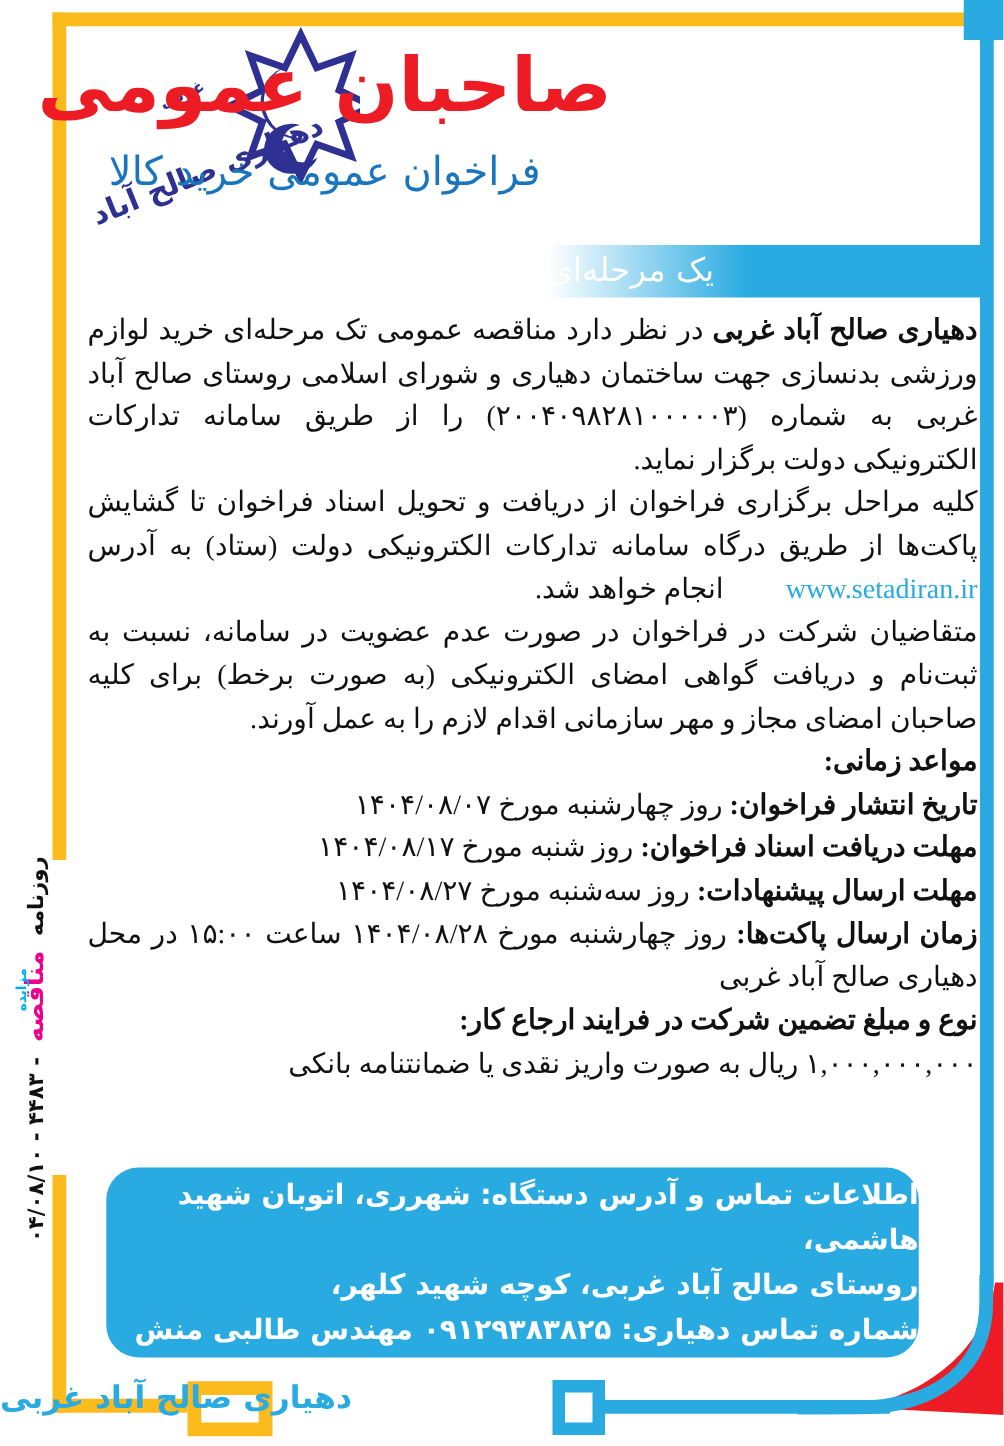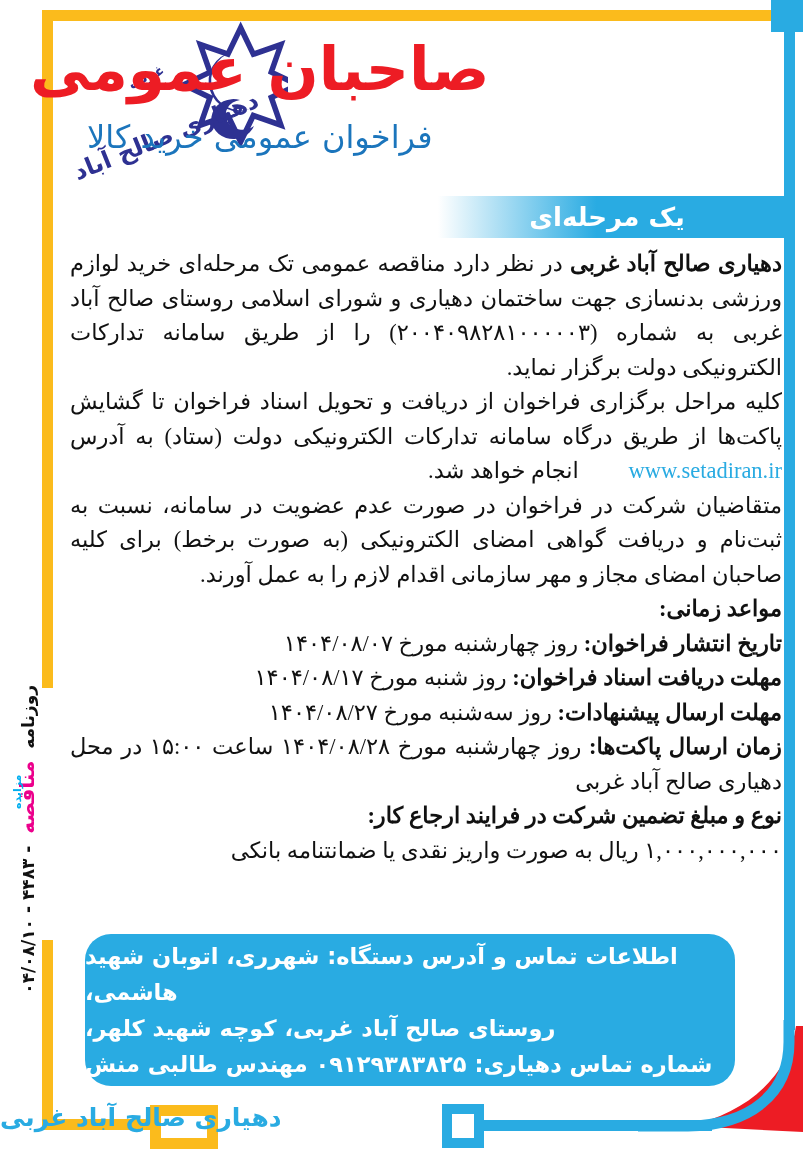--- a/index.html
+++ b/index.html
@@ -37,34 +37,34 @@
     transform:rotate(-22deg);color:#2e3192;font-size:14px;font-weight:bold;
   }
   
   .titles{position:absolute;top:26px;left:0;width:790px;display:flex;flex-direction:column;align-items:flex-end;}
   .titles-inner{display:flex;flex-direction:column;align-items:center;margin-left:30px;}
   .main-title{color:#ed1c24;font-size:60px;font-weight:bold;line-height:86px;margin:0;letter-spacing:-2px;}
   .sub-title{color:#1b75bc;font-size:32px;font-weight:normal;line-height:50px;margin:0;}
   .stage-banner{
     position:absolute;top:196px;right:13px;width:352px;height:42px;line-height:42px;
     background:linear-gradient(270deg,#29abe2 0%,#29abe2 55%,rgba(41,171,226,0) 100%);
-    color:#ffffff;font-size:26px;font-weight:bold;text-align:center;padding-right:14px;box-sizing:border-box;
+    color:#ffffff;font-size:26px;font-weight:normal;text-align:left;padding-right:14px;box-sizing:border-box;
   }
   
   .body-text{
     position:absolute;left:70px;top:247px;width:712px;
     color:#111;font-size:22.5px;line-height:34.5px;text-align:justify;
   }
   .body-text p{margin:0;font-family:Liberation Serif, serif;}
   b,.bold{font-weight:bold;}
   .link{color:#29abe2;text-decoration:none;font-weight:normal;margin-left:44px;}
   
   .contact-box{
     position:absolute;left:85px;top:934px;width:650px;height:152px;background:#29abe2;border-radius:26px;
-    color:#ffffff;font-size:22.5px;font-weight:bold;text-align:left;
+    color:#ffffff;font-size:22.5px;font-weight:bold;text-align:right;
     display:flex;flex-direction:column;justify-content:center;line-height:36px;
   }
   
   .f-yellow-line{position:absolute;left:46px;top:1120px;width:105px;height:10px;background:#fbbb1c;}
   .f-yellow-square{position:absolute;left:150px;top:1105px;width:46px;height:22px;border:11px solid #fbbb1c;background:#fff;}
   .f-org{position:absolute;left:0;top:1103px;width:437px;text-align:left;color:#29abe2;font-size:25px;font-weight:bold;white-space:nowrap;}
   .f-blue-square{position:absolute;left:442px;top:1104px;width:22px;height:24px;border:10px solid #29abe2;background:#fff;}
   .f-blue-line{position:absolute;left:482px;top:1120px;width:230px;height:11px;background:#29abe2;}
 </style>
 </head>

